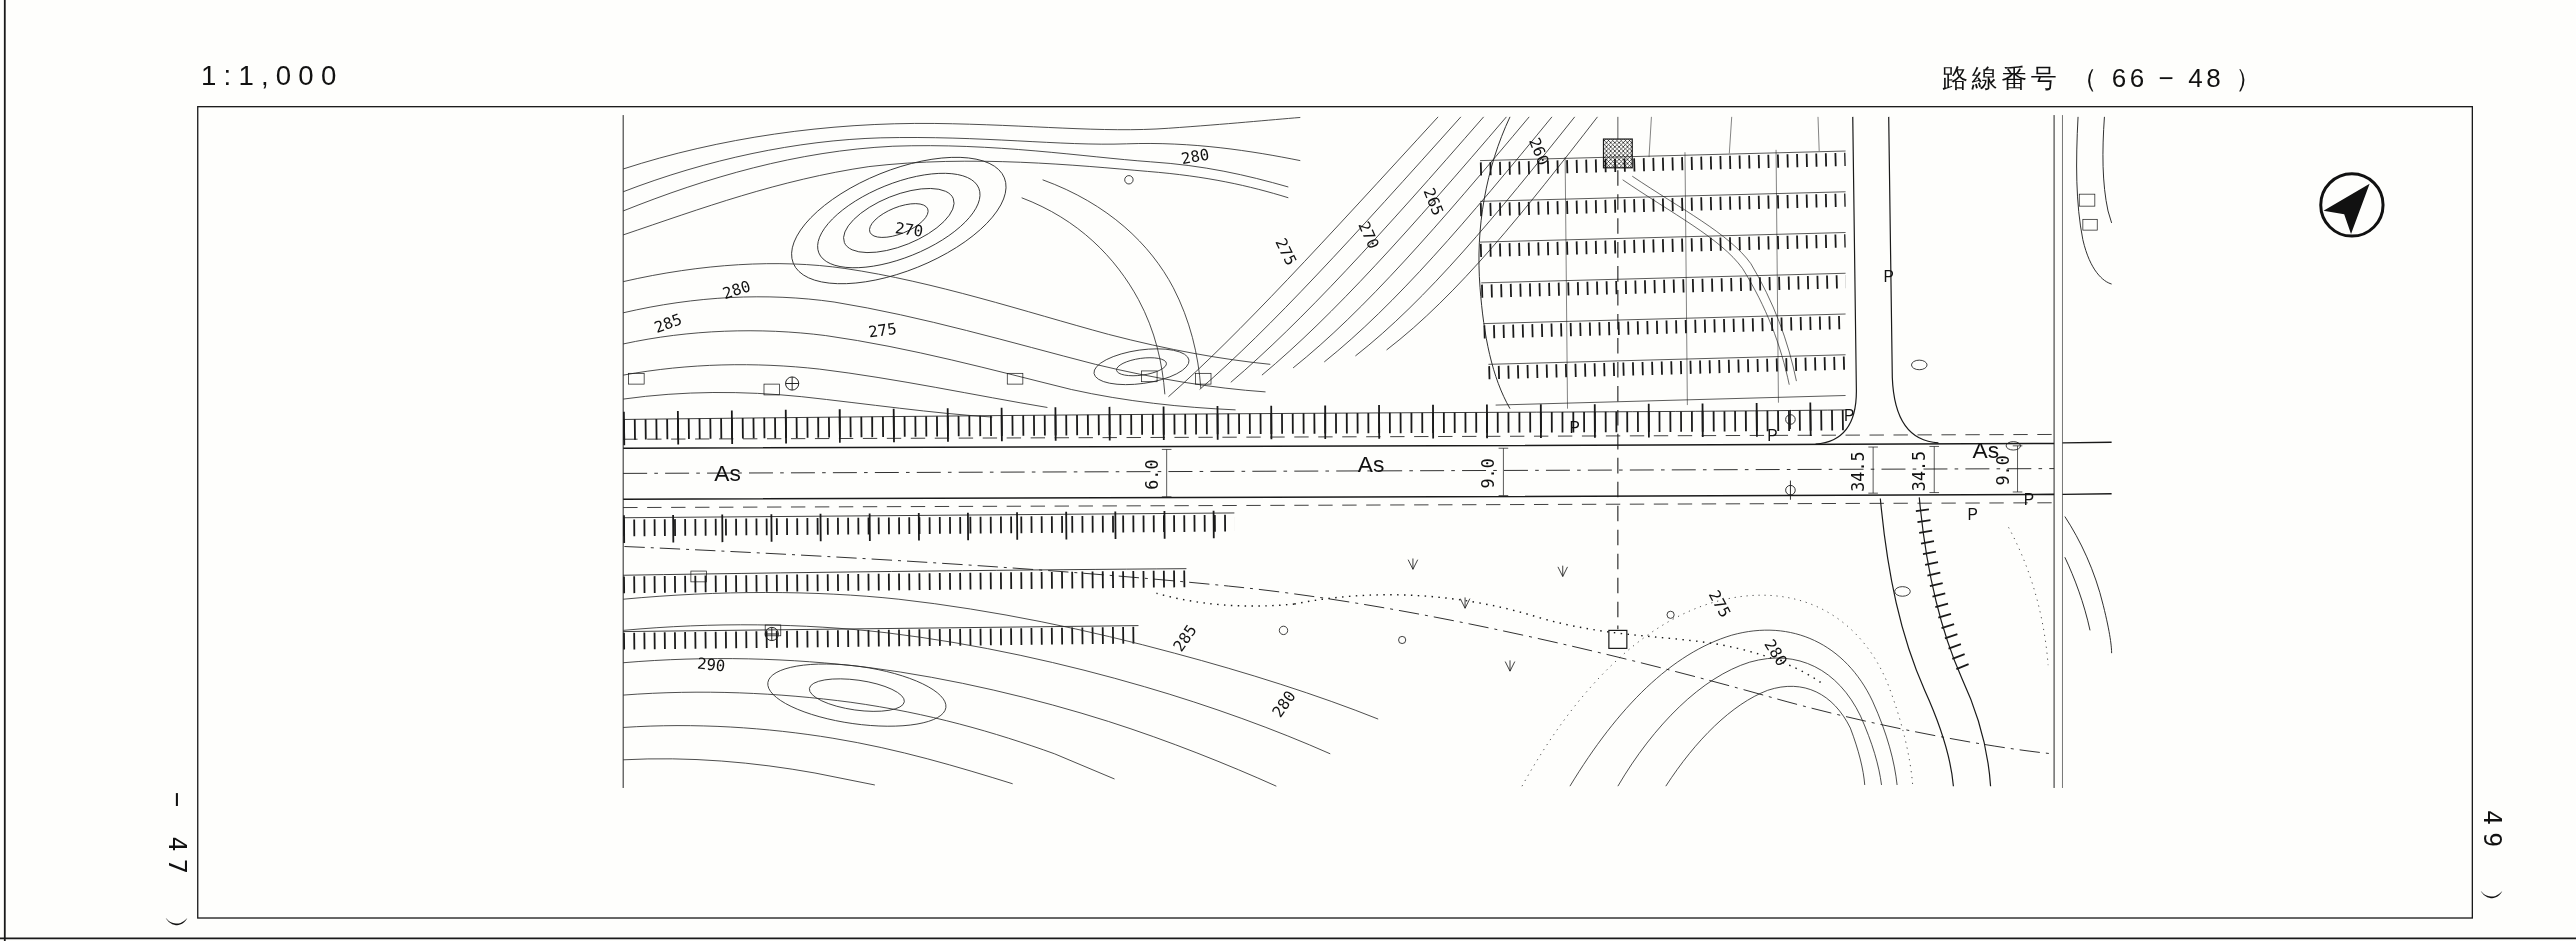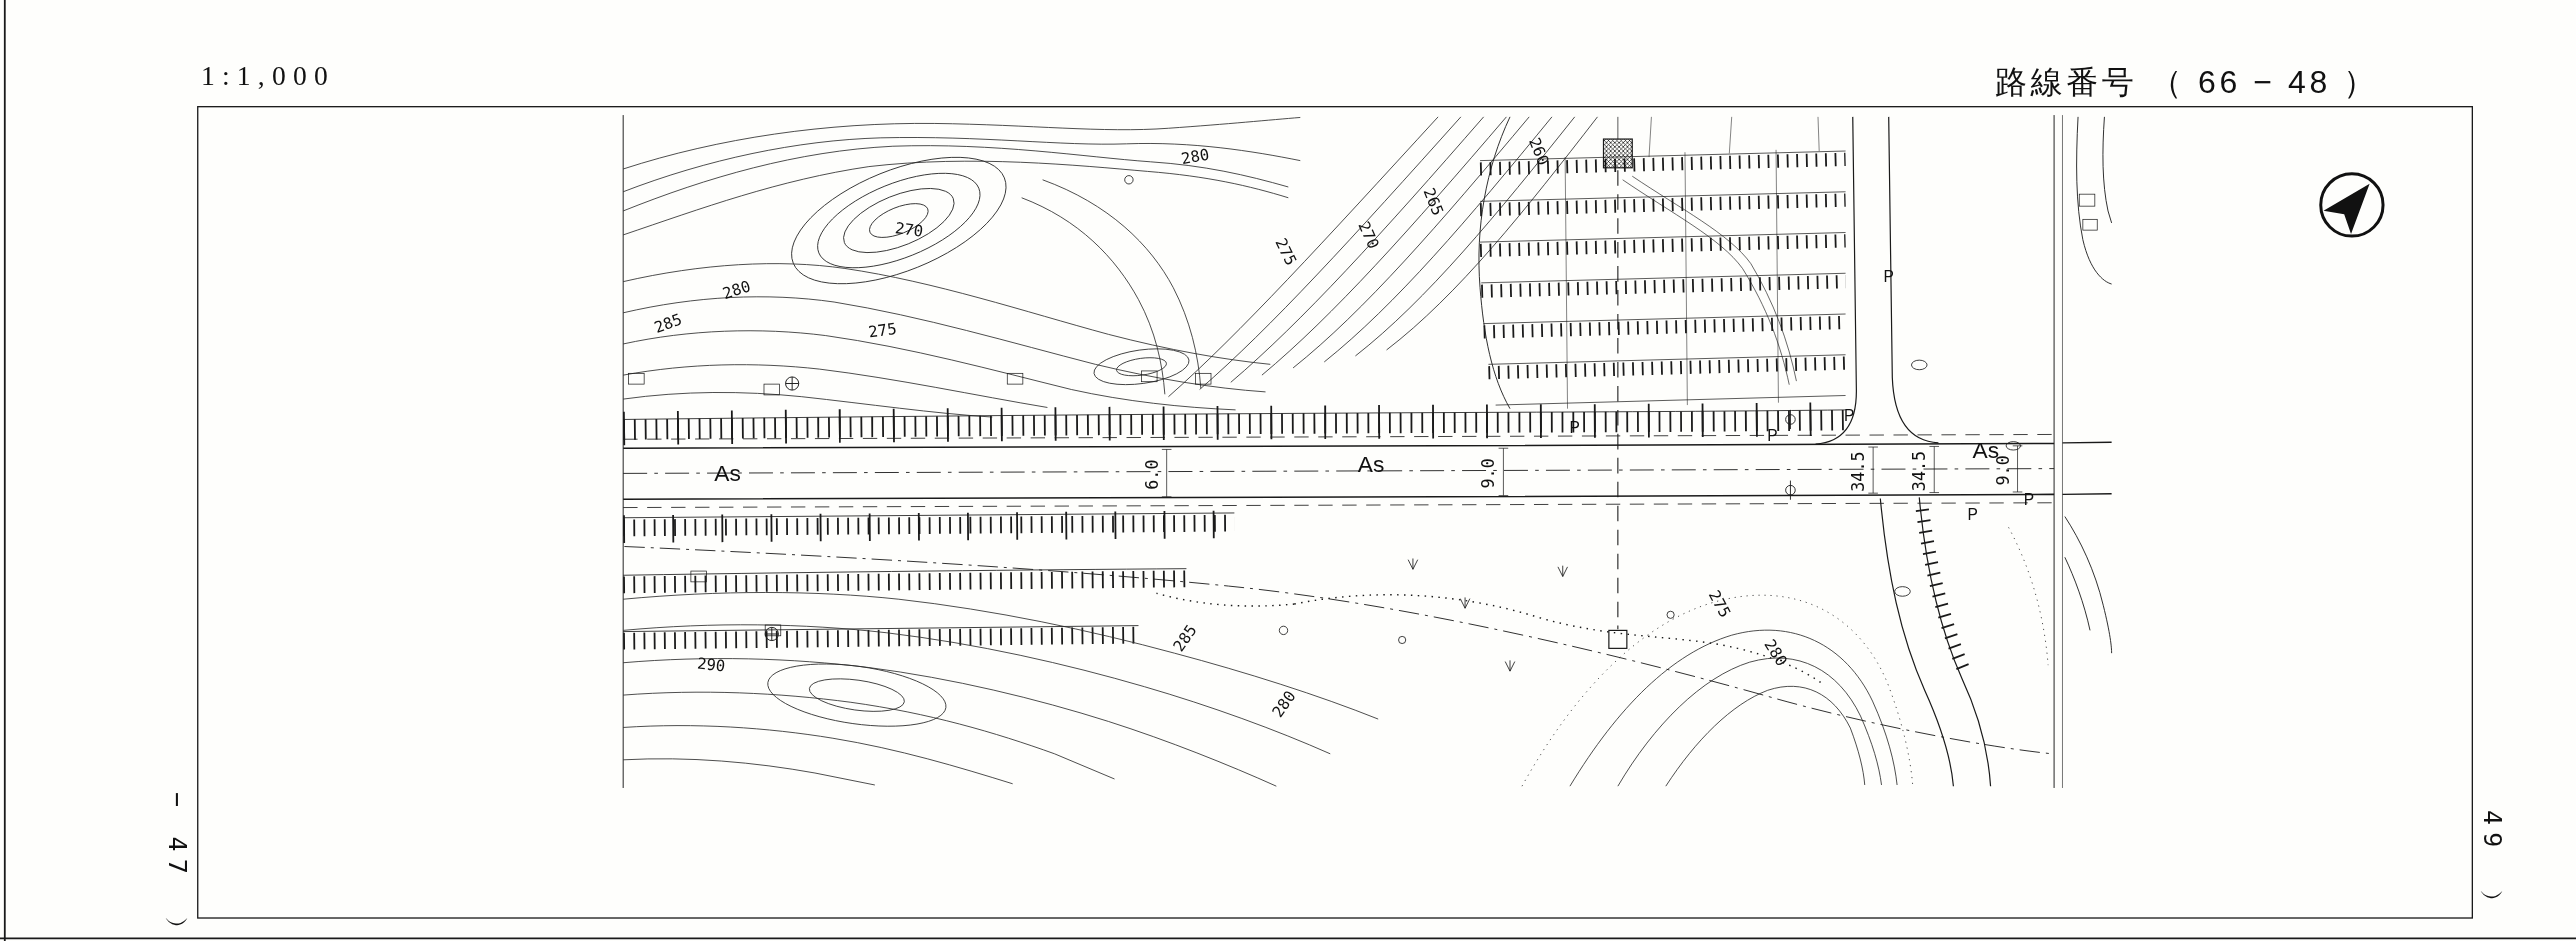--- a/index.html
+++ b/index.html
@@ -1,23 +1,23 @@
 <!DOCTYPE html>
 <html style="font-size:9.6px"><head>
 <meta charset="utf-8">
 <style>
   html,body{margin:0;padding:0;background:#fff}
   .page{position:relative;width:2576px;height:942px;background:#fefefc;
         font-family:"Liberation Sans",sans-serif;color:#111;overflow:hidden}
   .hdr{position:absolute;white-space:nowrap}
-  #scale-label{left:201px;top:60px;font-family:Liberation Serif, serif;
+  #scale-label{left:201px;top:60px;font-family:Liberation Sans, sans-serif;
         font-size:27.6px;letter-spacing:7.2px}
   #map-title{left:50%;top:44px;transform:translateX(-50%);
         font-size:38px;letter-spacing:17px;font-weight:500}
-  #route-number{left:1995px;top:61px;font-size:32px;letter-spacing:3.6px}
+  #route-number{left:1942px;top:61px;font-size:26px;letter-spacing:3.6px}
   .vtext{position:absolute;writing-mode:vertical-rl;font-size:25px;
         letter-spacing:7.2px;font-family:"DejaVu Sans Mono",monospace}
   #sheet-left{left:161px;top:792px}
   #sheet-right{left:2476px;top:810px}
   svg.map{position:absolute;left:0;top:0}
   .ln{stroke:#1a1a1a;fill:none}
   .ct{stroke:#2b2b2b;stroke-width:1.4;fill:none}
   text{fill:#111}
   .lbl{font:26px "DejaVu Sans Mono",monospace;text-anchor:middle}
   .dim{font:28px "DejaVu Sans Mono",monospace;text-anchor:middle}

